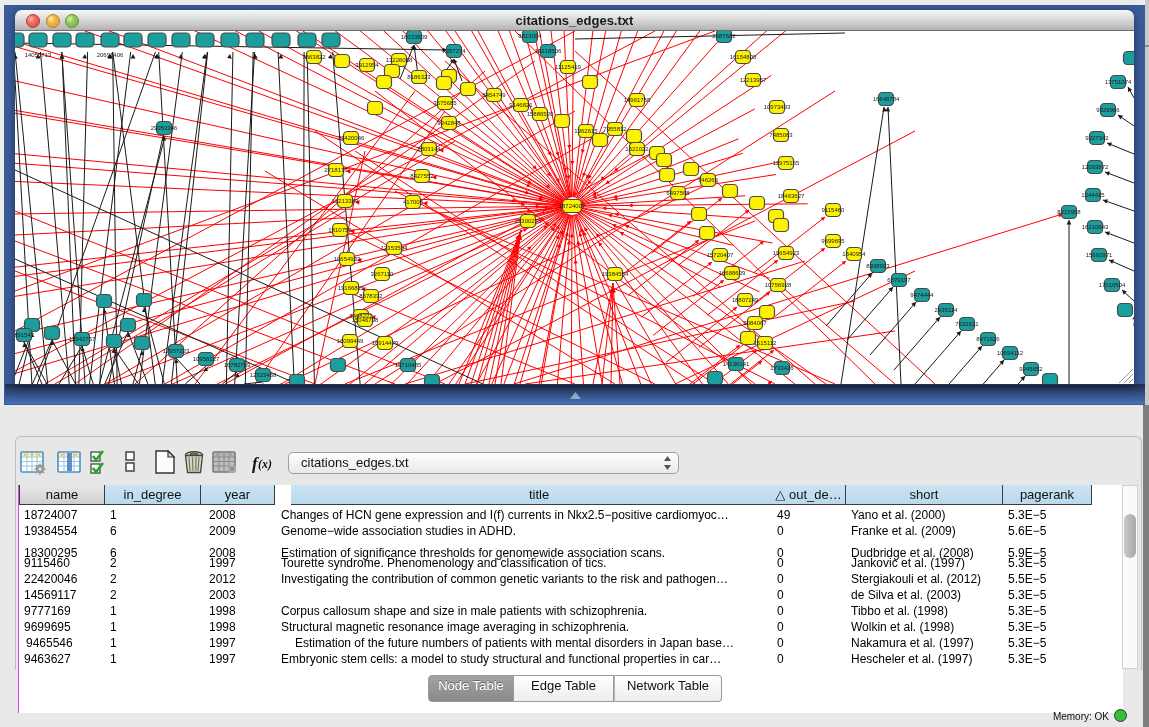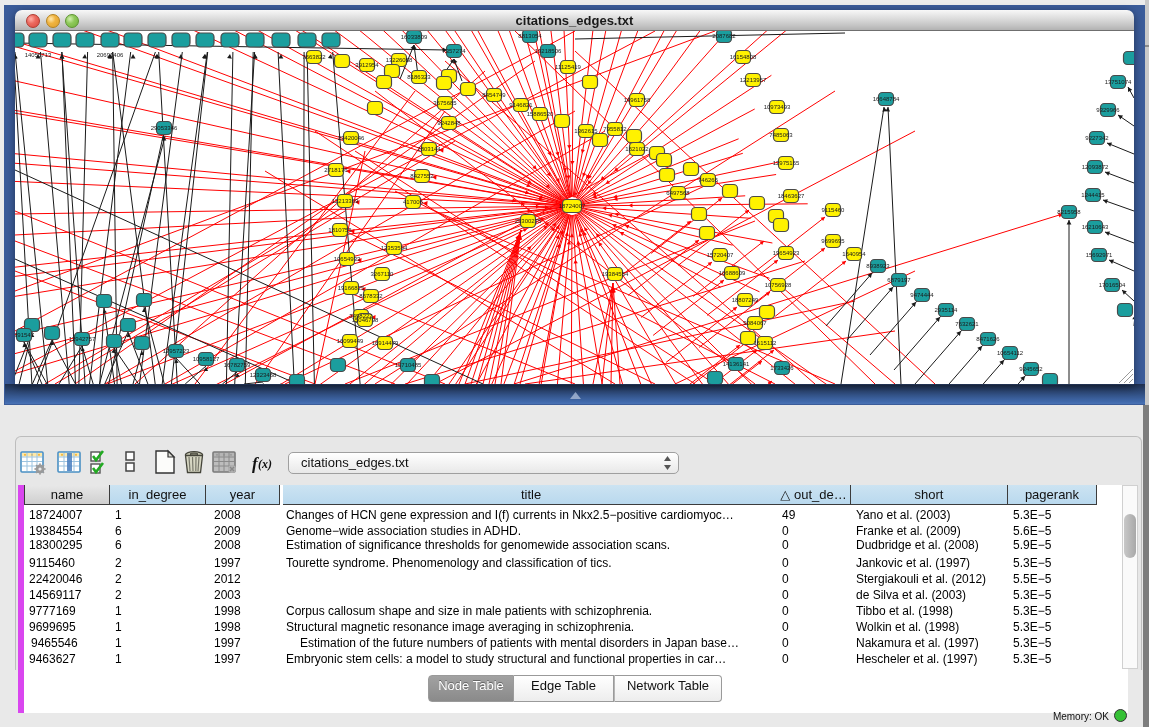--- a/index.html
+++ b/index.html
@@ -26,21 +26,21 @@
 #tpbar{left:0;top:0;width:1143px;height:27px;background:linear-gradient(#ececec,#e0e0e0);
   border-bottom:1px solid #c4c4c4;}
 #tpbar span{position:absolute;left:9px;top:6px;font-size:13px;color:#1a1a1a;}
 #container{left:15px;top:31px;width:1125px;height:233px;background:#e7e7e7;
   border:1px solid #bdbdbd;border-radius:6px 6px 0 0;border-bottom:none;}
 
 #combo{left:272px;top:15px;width:389px;height:20px;border:1px solid #9f9f9f;border-radius:5px;
   background:linear-gradient(#ffffff,#e8e8e8);font-size:13px;color:#111;}
 #combo i{font-style:normal;position:absolute;left:12px;top:2px;}
 
-#tablewrap{left:2px;top:48px;width:1104px;height:228px;background:#ffffff;border-left:6px solid #d946ef;}
+#tablewrap{left:2px;top:48px;width:1104px;height:228px;background:#ffffff;border-left:1px solid #d946ef;}
 .hd{position:absolute;top:0;height:20px;background:linear-gradient(#cce3f2,#b9d9ee);
   border-right:1px solid #3c3c3c;box-sizing:border-box;text-align:center;font-size:13px;color:#111;
   line-height:20px;border-bottom:1px solid #3c3c3c;}
 .hdg{background:linear-gradient(#e8e8e8,#cfcfcf);}
 .row{position:absolute;height:16px;font-size:12px;color:#000;white-space:nowrap;}
 .c{position:absolute;top:1px;}
 #tabs{left:428px;top:270px;height:20px;}
 .seg{position:absolute;top:0;height:27px;line-height:20px;font-size:13px;color:#111;
   background:linear-gradient(#ffffff,#ededed);border:1px solid #9a9a9a;box-sizing:border-box;
   text-align:center;}
@@ -783,44 +783,44 @@
         <i>citations_edges.txt</i>
       <svg style="position:absolute;right:6px;top:3px" width="9" height="14" viewBox="0 0 9 14">
         <path d="M4.5 0 L8 5 L1 5 Z" fill="#555"></path>
           <path d="M4.5 14 L8 9 L1 9 Z" fill="#555"></path>
       </svg>
     </div>
     <div class="abs" id="tablewrap">
 <div class="hd hdg" style="left:1px;width:85px;">name</div>
 <div class="hd" style="left:86px;width:96px;">in_degree</div>
 <div class="hd" style="left:182px;width:74px;">year</div>
-<div class="hd" style="left:259px;width:497px;">title</div>
+<div class="hd" style="left:272px;width:497px;">title</div>
 <div class="hd" style="left:753px;width:74px;">△ out_de…</div>
 <div class="hd" style="left:827px;width:157px;">short</div>
 <div class="hd" style="left:984px;width:89px;">pagerank</div>
 <div style="position:absolute;left:0;top:0;width:1px;height:20px;background:#3c3c3c;"></div>
 <div class="row" style="left:0;top:22px;width:1104px;">
           <span class="c" style="left:5px;">18724007</span>
           <span class="c" style="left:91px;">1</span>
           <span class="c" style="left:190px;">2008</span>
           <span class="c" style="left:262px;">Changes of HCN gene expression and I(f) currents in Nkx2.5−positive cardiomyoc…</span>
           <span class="c" style="left:758px;">49</span>
-          <span class="c" style="left:832px;">Yano et al. (2003)</span>
+          <span class="c" style="left:832px;">Yano et al. (2000)</span>
           <span class="c" style="left:989px;">5.3E−5</span>
         </div>
 <div class="row" style="left:0;top:38px;width:1104px;">
           <span class="c" style="left:5px;">19384554</span>
           <span class="c" style="left:91px;">6</span>
           <span class="c" style="left:190px;">2009</span>
           <span class="c" style="left:262px;">Genome−wide association studies in ADHD.</span>
           <span class="c" style="left:758px;">0</span>
           <span class="c" style="left:832px;">Franke et al. (2009)</span>
           <span class="c" style="left:989px;">5.6E−5</span>
         </div>
-<div class="row" style="left:0;top:52px;width:1104px;">
+<div class="row" style="left:0;top:60px;width:1104px;">
           <span class="c" style="left:5px;">18300295</span>
           <span class="c" style="left:91px;">6</span>
           <span class="c" style="left:190px;">2008</span>
           <span class="c" style="left:262px;">Estimation of significance thresholds for genomewide association scans.</span>
           <span class="c" style="left:758px;">0</span>
           <span class="c" style="left:832px;">Dudbridge et al. (2008)</span>
           <span class="c" style="left:989px;">5.9E−5</span>
         </div>
 <div class="row" style="left:0;top:70px;width:1104px;">
           <span class="c" style="left:5px;">9115460</span>
@@ -828,20 +828,21 @@
           <span class="c" style="left:190px;">1997</span>
           <span class="c" style="left:262px;">Tourette syndrome. Phenomenology and classification of tics.</span>
           <span class="c" style="left:758px;">0</span>
           <span class="c" style="left:832px;">Jankovic et al. (1997)</span>
           <span class="c" style="left:989px;">5.3E−5</span>
         </div>
 <div class="row" style="left:0;top:86px;width:1104px;">
           <span class="c" style="left:5px;text-align:right;">22420046</span>
           <span class="c" style="left:91px;">2</span>
           <span class="c" style="left:190px;">2012</span>
+          <span class="c" style="left:262px;">Investigating the contribution of common genetic variants to the risk and pathogen…</span>
           <span class="c" style="left:758px;">0</span>
           <span class="c" style="left:832px;text-align:center;">Stergiakouli et al. (2012)</span>
           <span class="c" style="left:989px;">5.5E−5</span>
         </div>
 <div class="row" style="left:0;top:102px;width:1104px;text-decoration:underline;">
           <span class="c" style="left:5px;">14569117</span>
           <span class="c" style="left:91px;">2</span>
           <span class="c" style="left:190px;">2003</span>
           <span class="c" style="left:758px;">0</span>
           <span class="c" style="left:832px;">de Silva et al. (2003)</span>

